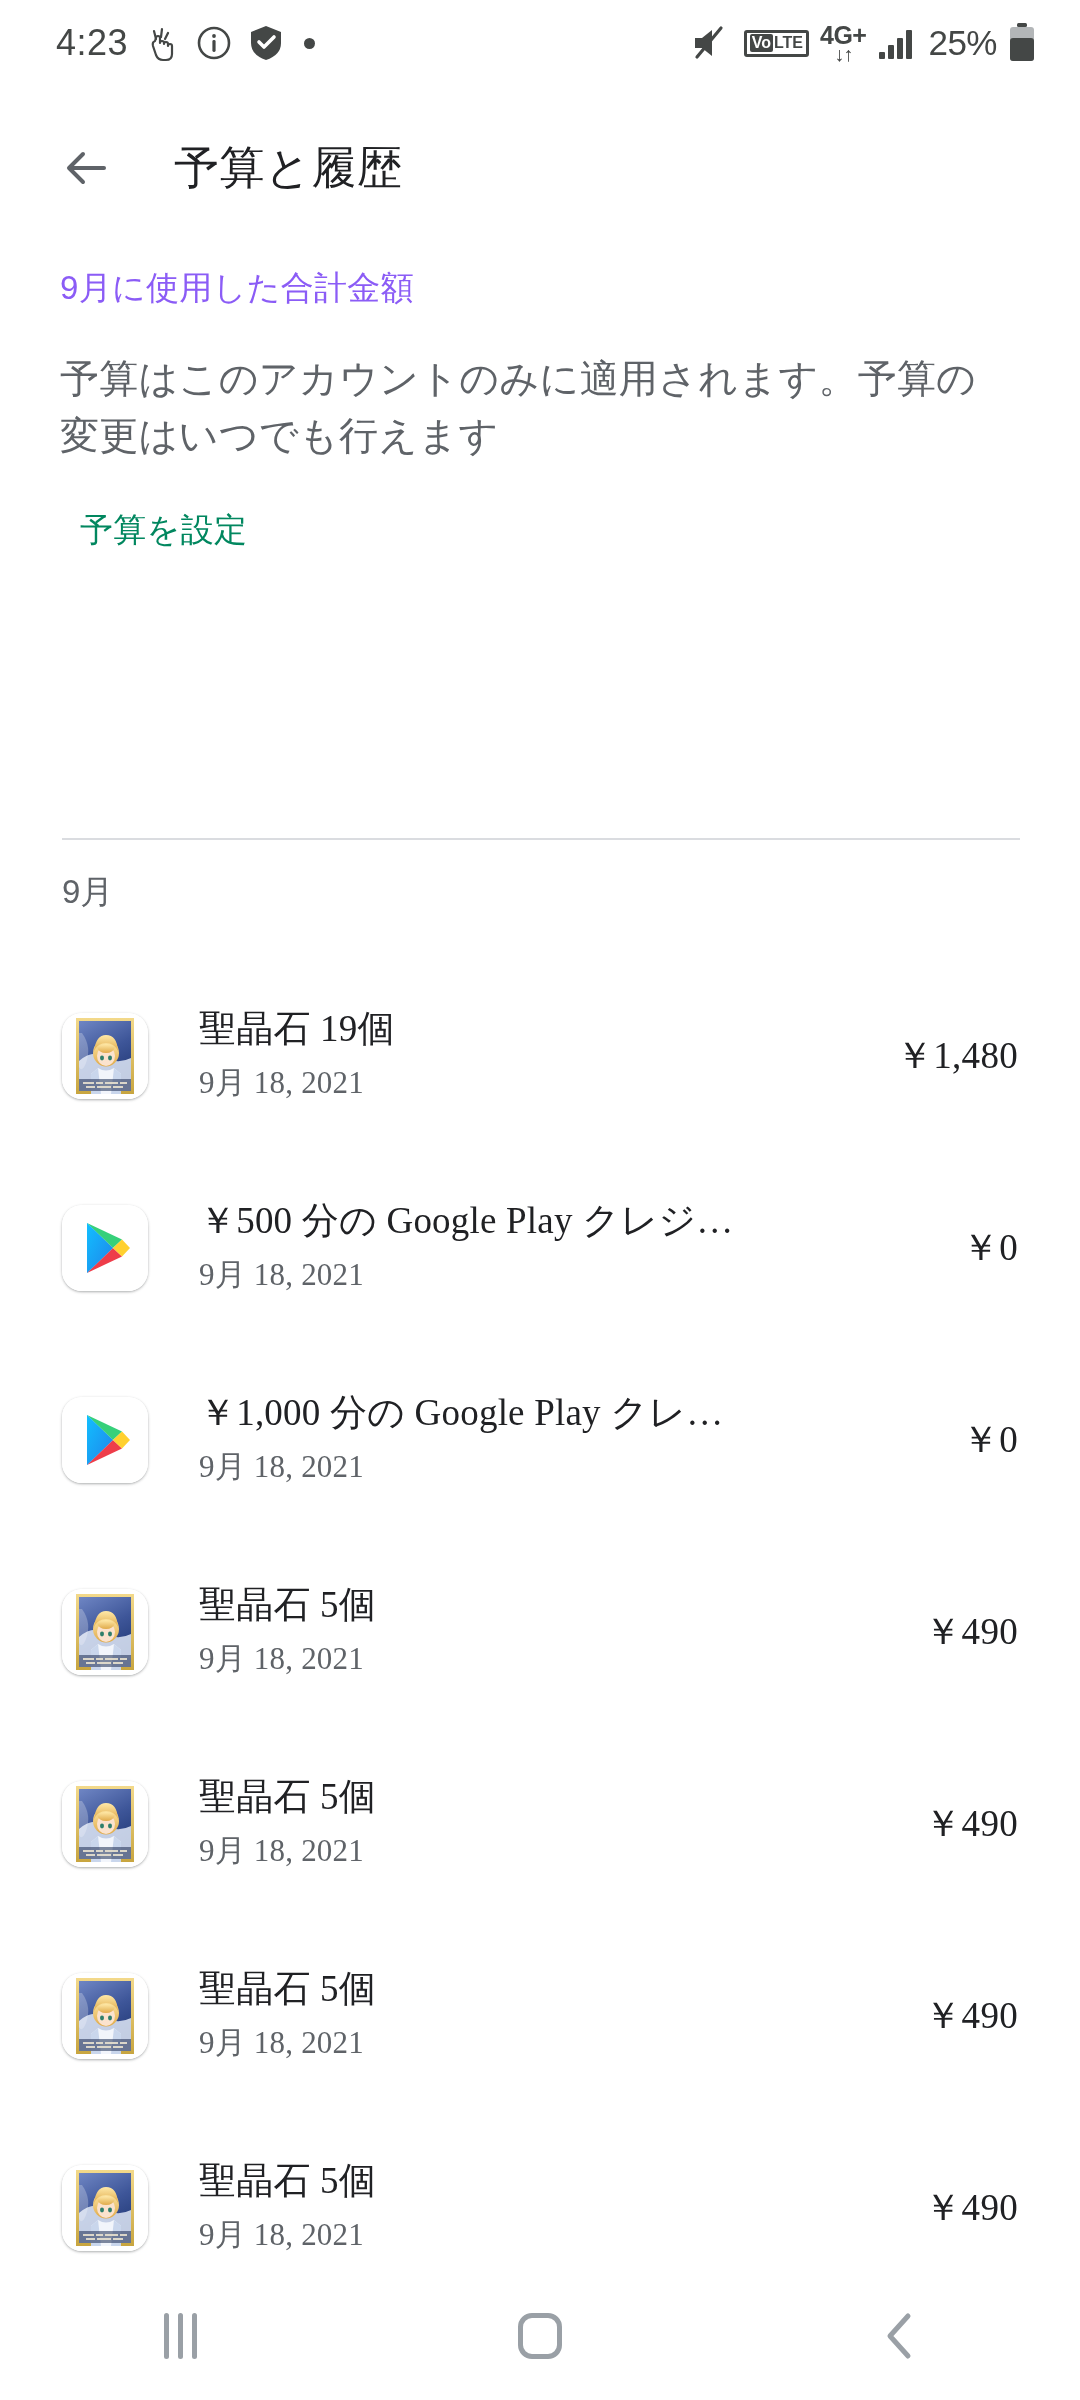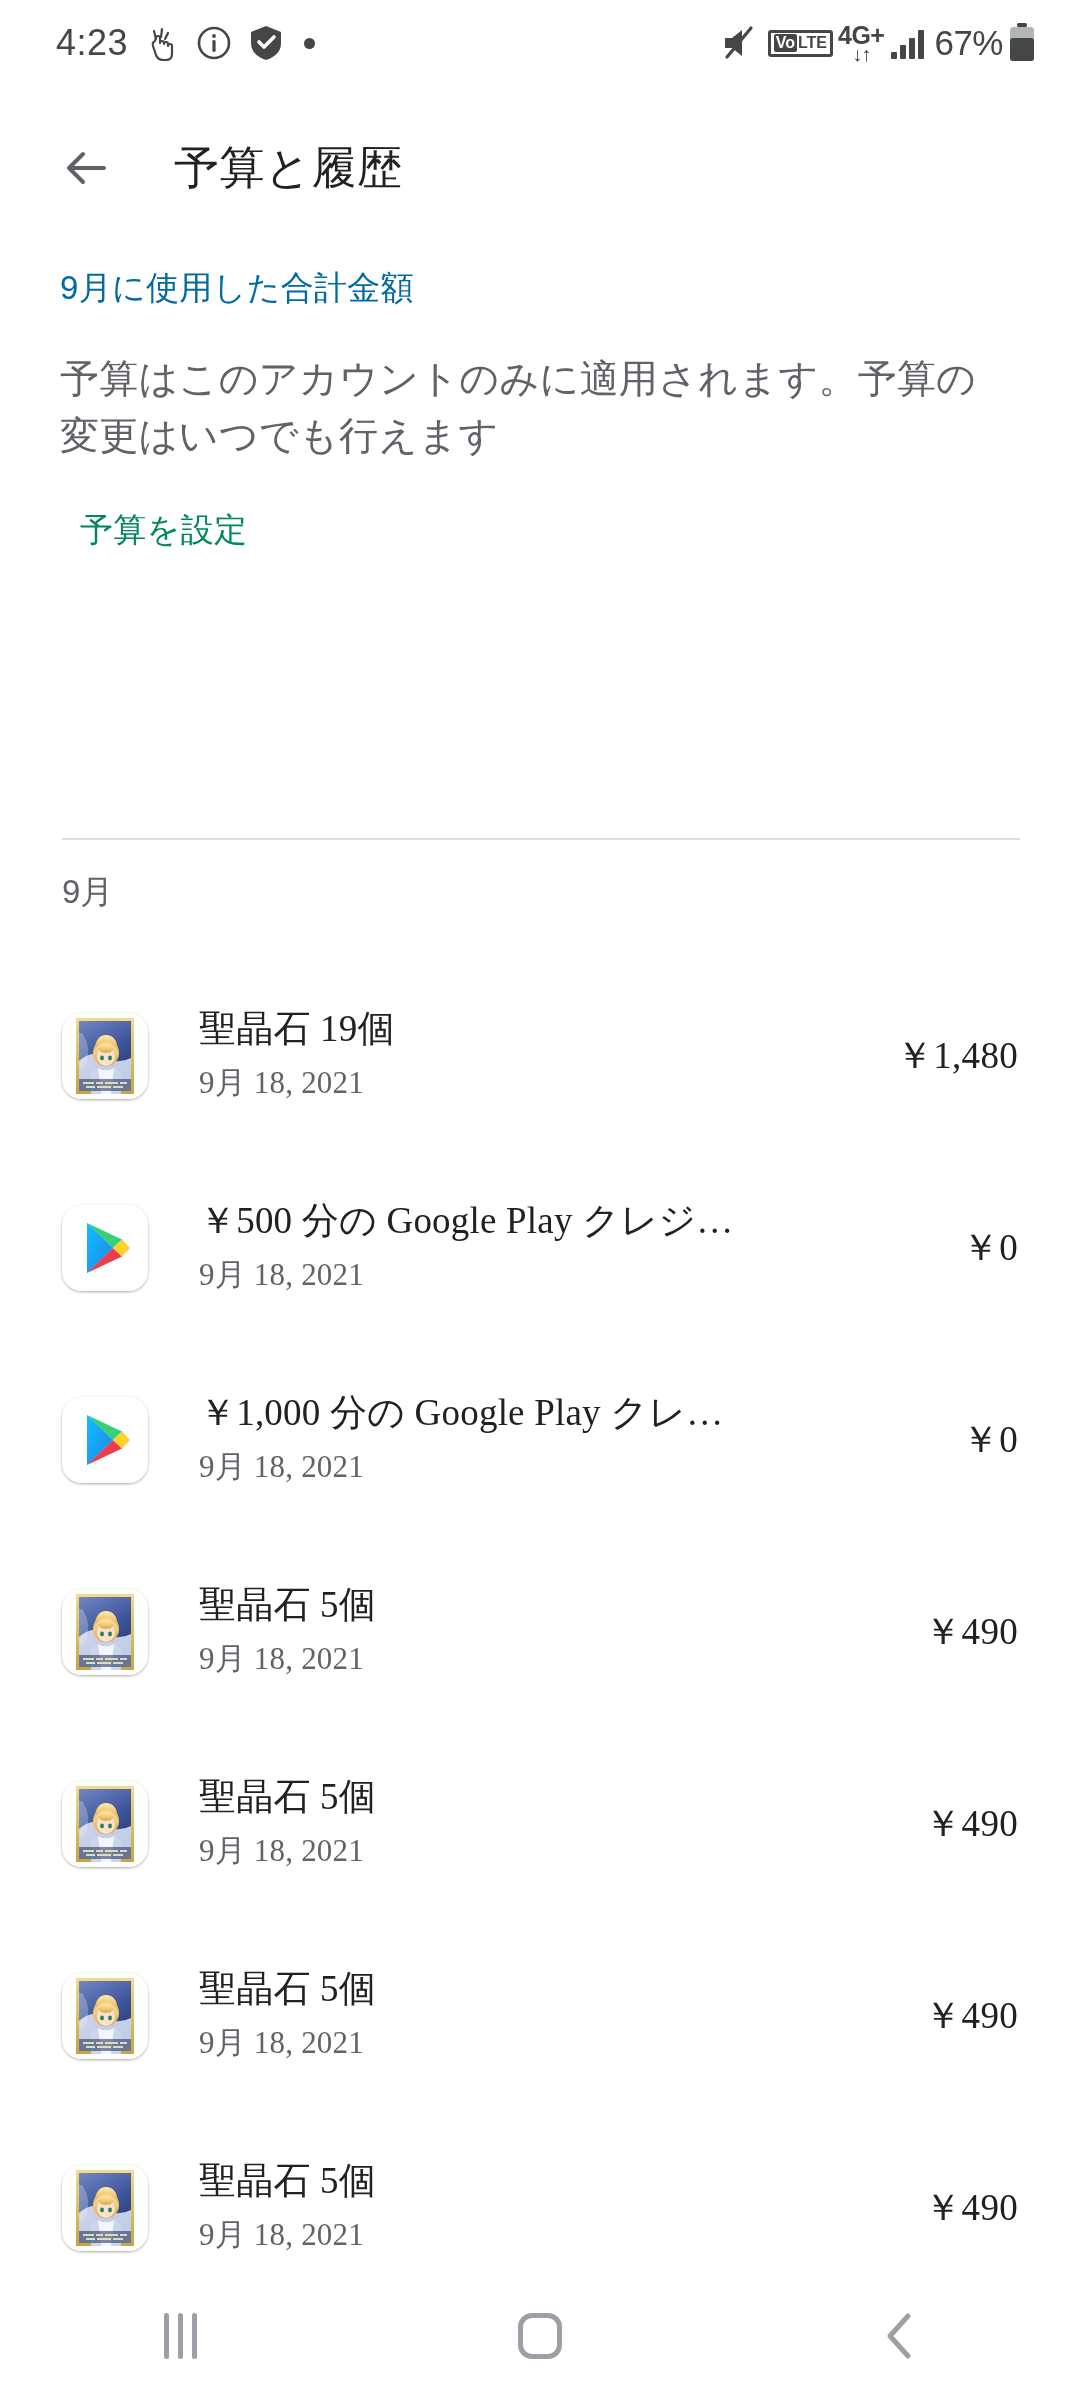--- a/index.html
+++ b/index.html
@@ -13,21 +13,21 @@
   #screen { position:relative; width:1080px; height:2400px; background:#fff; }
 
   
   .statusbar {
     position:absolute; top:0; left:0; width:1080px; height:86px;
     display:flex; align-items:center; justify-content:space-between;
     padding:0 44px 0 56px;
   }
   .sb-left { display:flex; align-items:center; gap:17px; }
   .sb-clock { font-size:36px; color:#444746; letter-spacing:.5px; }
-  .sb-right { display:flex; align-items:center; gap:5px; }
+  .sb-right { display:flex; align-items:center; gap:11px; }
   .sb-ico { display:block; }
   .volte-badge {
     border:3px solid #444746; border-radius:3px;
     font-size:16px; font-weight:700; color:#444746;
     padding:1px 3px; line-height:1; display:flex; align-items:center; gap:1px;
     height:27px;
   }
   .volte-o { background:#444746; color:#fff; border-radius:2px; padding:1px 2px; }
   .net-wrap { display:flex; flex-direction:column; align-items:center; line-height:1; }
   .net-label { font-size:25px; font-weight:700; color:#444746; letter-spacing:-.5px; }
@@ -44,21 +44,21 @@
     width:84px; height:84px; display:flex; align-items:center; justify-content:center;
     cursor:pointer;
   }
   .appbar-title {
     font-size:45px; color:#202124; margin-left:46px; letter-spacing:.5px;
     font-weight:400;
   }
 
   
   .summary { position:absolute; top:266px; left:0; width:1080px; padding:0 60px; }
-  .summary-label { font-size:33px; color:#0369a1; letter-spacing:.3px; }
+  .summary-label { font-size:33px; color:#8b5cf6; letter-spacing:.3px; }
   .summary-amount {
     font-size:76px; color:#202124; font-weight:400; letter-spacing:-1px;
     margin-top:38px; line-height:1;
   }
   .summary-desc {
     font-size:39px; color:#5f6368; line-height:1.45; margin-top:40px; letter-spacing:.2px;
     max-width:950px;
   }
   .budget-link {
     display:inline-block; font-size:33px; color:#01875f; margin-top:44px;
@@ -160,21 +160,21 @@
         <span class="net-arrows">↓↑</span>
       </span>
 
       <svg class="sb-ico" width="40" height="36" viewBox="0 0 40 36">
         <rect x="2" y="27" width="6" height="7" fill="#444746" rx="1"></rect>
         <rect x="11" y="20" width="6" height="14" fill="#444746" rx="1"></rect>
         <rect x="20" y="13" width="6" height="21" fill="#444746" rx="1"></rect>
         <rect x="29" y="5" width="6" height="29" fill="#444746" rx="1"></rect>
       </svg>
 
-      <span class="sb-batt-text">67%</span>
+      <span class="sb-batt-text">25%</span>
 
       <svg class="sb-ico" width="28" height="40" viewBox="0 0 28 40">
         <rect x="9" y="0" width="10" height="4" rx="1.5" fill="#444746"></rect>
         <rect x="2" y="4" width="24" height="34" rx="3" fill="#b3b6b8"></rect>
         <rect x="2" y="15" width="24" height="23" rx="3" fill="#444746"></rect>
       </svg>
     </div>
   </div>
 
   <div class="appbar">

